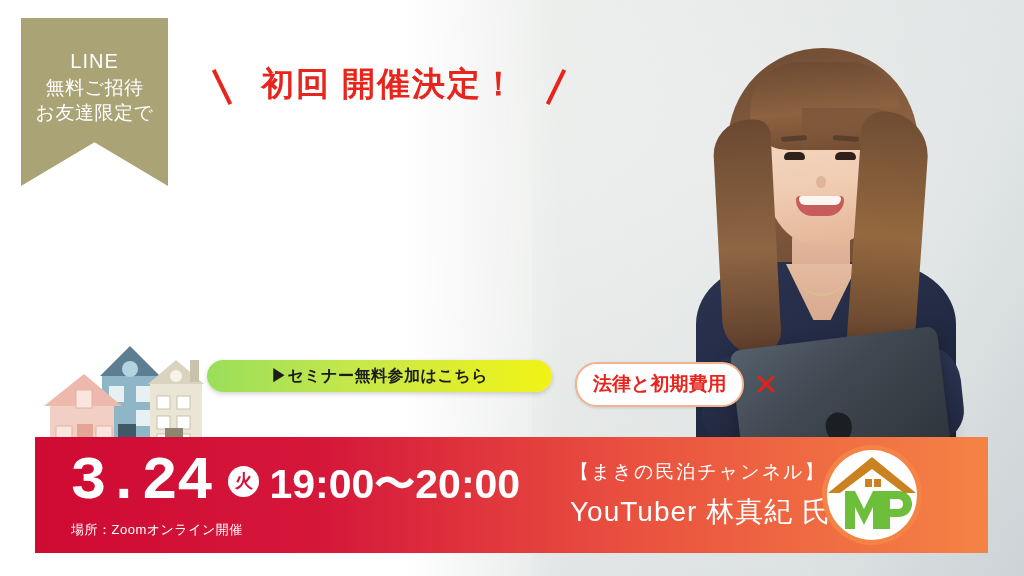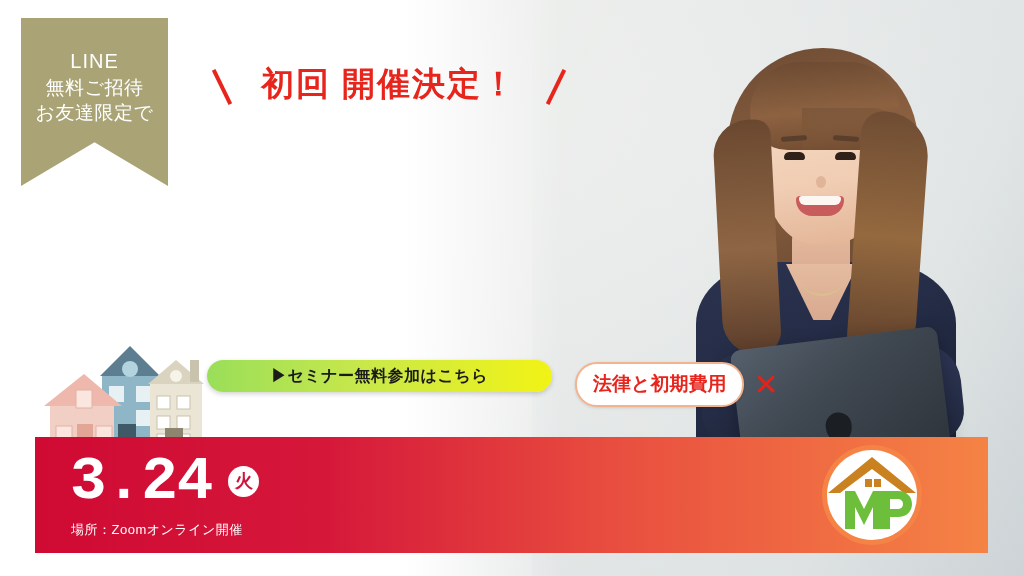--- a/index.html
+++ b/index.html
@@ -471,23 +471,28 @@
 
   <div class="badges">
     <span class="badge">法律と初期費用</span>
     <span class="badge-x">✕</span>
   </div>
 
   <div class="infobar">
     <div class="date-block">
       <span class="date-num">3.24</span>
       <span class="day-circle">火</span>
+      <span class="time-text">19:00〜20:00</span>
     </div>
     <div class="venue-text">場所：Zoomオンライン開催</div>
 
+    <div class="speaker-block">
+      <div class="speaker-channel">【まきの民泊チャンネル】</div>
+      <div class="speaker-name">YouTuber 林真紀 氏</div>
+    </div>
 
     <div class="logo-badge">
       <svg width="104" height="104" viewBox="0 0 104 104" xmlns="http://www.w3.org/2000/svg">
         <circle cx="52" cy="52" r="50" fill="#f58345"></circle>
         <circle cx="52" cy="52" r="45" fill="#ffffff"></circle>
         <polygon points="52,14 96,50 84,50 52,26 20,50 8,50" fill="#c9821f"></polygon>
         <rect x="45" y="36" width="7" height="8" fill="#c9821f"></rect>
         <rect x="54" y="36" width="7" height="8" fill="#c9821f"></rect>
         <path d="M25 48 L25 86 L35 86 L35 64 L44 82 L53 64 L53 86 L63 86 L63 48 L53 48 L44 66 L35 48 Z" fill="#6cbe3b"></path>
         <path d="M60 48 L60 86 L70 86 L70 74 L78 74 C87 74 92 68 92 61 C92 54 87 48 78 48 Z M70 56 L77 56 C81 56 83 58 83 61 C83 64 81 66 77 66 L70 66 Z" fill="#6cbe3b"></path>

